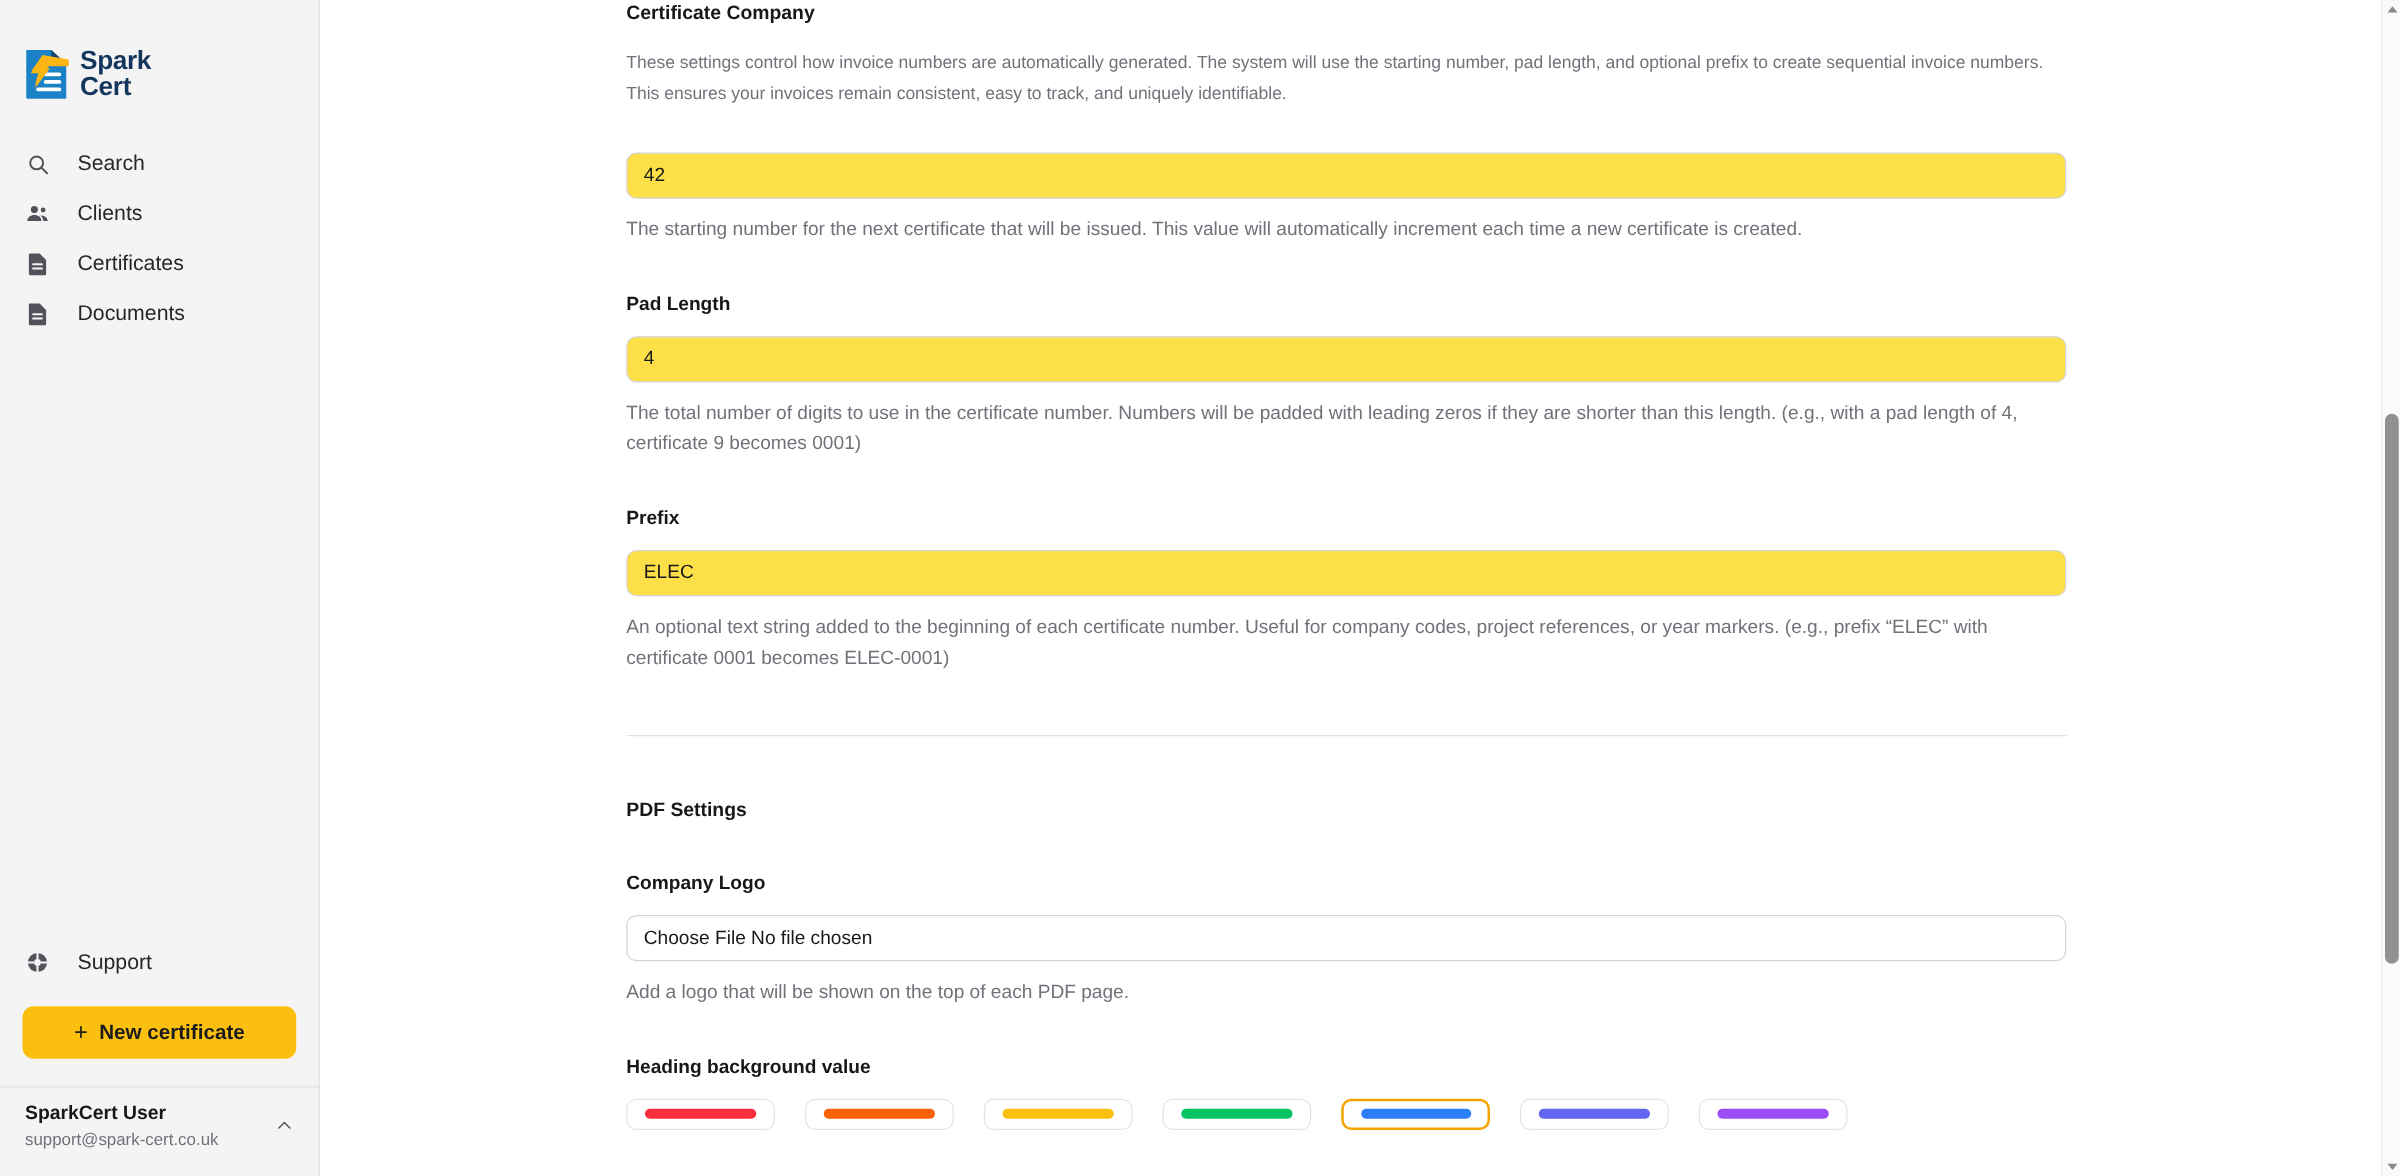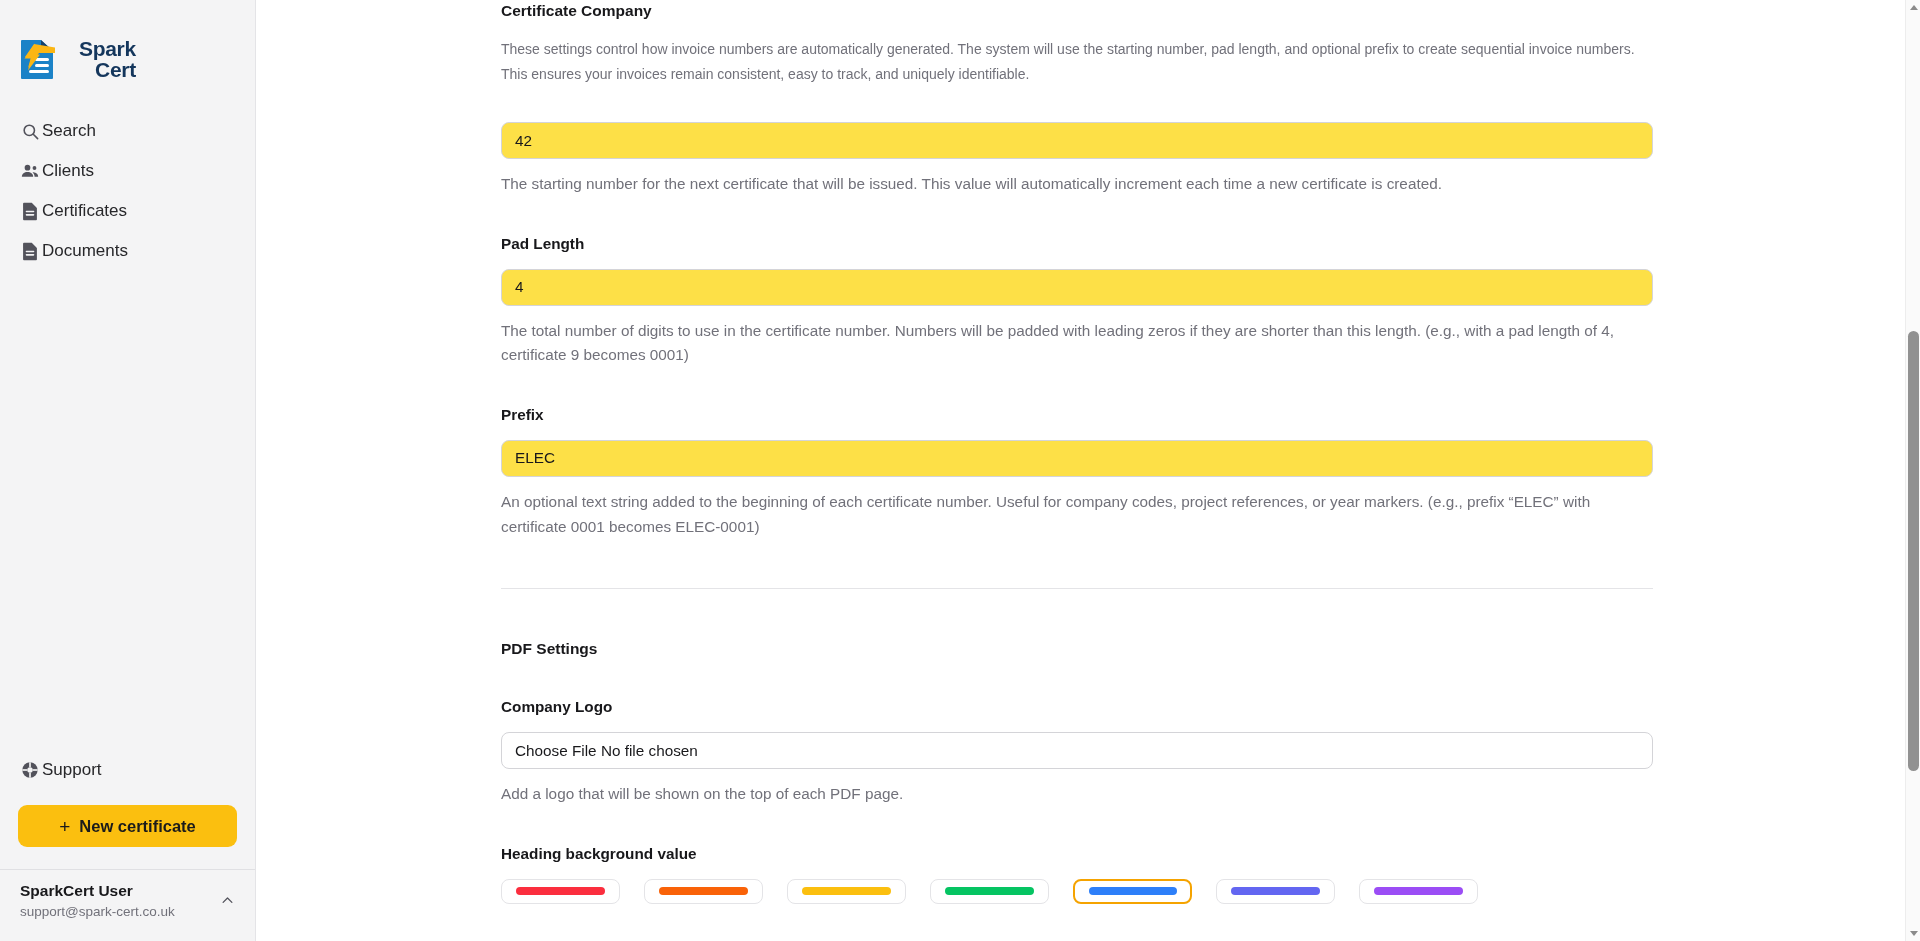--- a/index.html
+++ b/index.html
@@ -24,24 +24,23 @@
     min-width: 256px;
     background: #f4f4f5;
     border-right: 1px solid #e4e4e7;
     display: flex;
     flex-direction: column;
     position: relative;
   }
   .brand {
     display: flex;
     align-items: center;
-    gap: 24px;
+    gap: 9px;
     padding: 26px 0 0 19px;
     height: 92px;
-    text-align: right;
   }
   .brand-mark {
     position: relative;
     width: 36px; height: 43px;
     flex: 0 0 auto;
   }
   .brand-text {
     font-size: 21px;
     line-height: 21px;
     font-weight: 700;
@@ -53,21 +52,21 @@
   .nav {
     margin-top: 20px;
     padding: 0 10px;
     display: flex;
     flex-direction: column;
     gap: 2px;
   }
   .nav-item {
     display: flex;
     align-items: center;
-    gap: 2px;
+    gap: 22px;
     height: 38px;
     padding: 0 10px;
     border-radius: 7px;
     cursor: pointer;
     color: #27272a;
     font-size: 17px;
     text-decoration: none;
   }
   .nav-ico {
     width: 20px; height: 20px;

